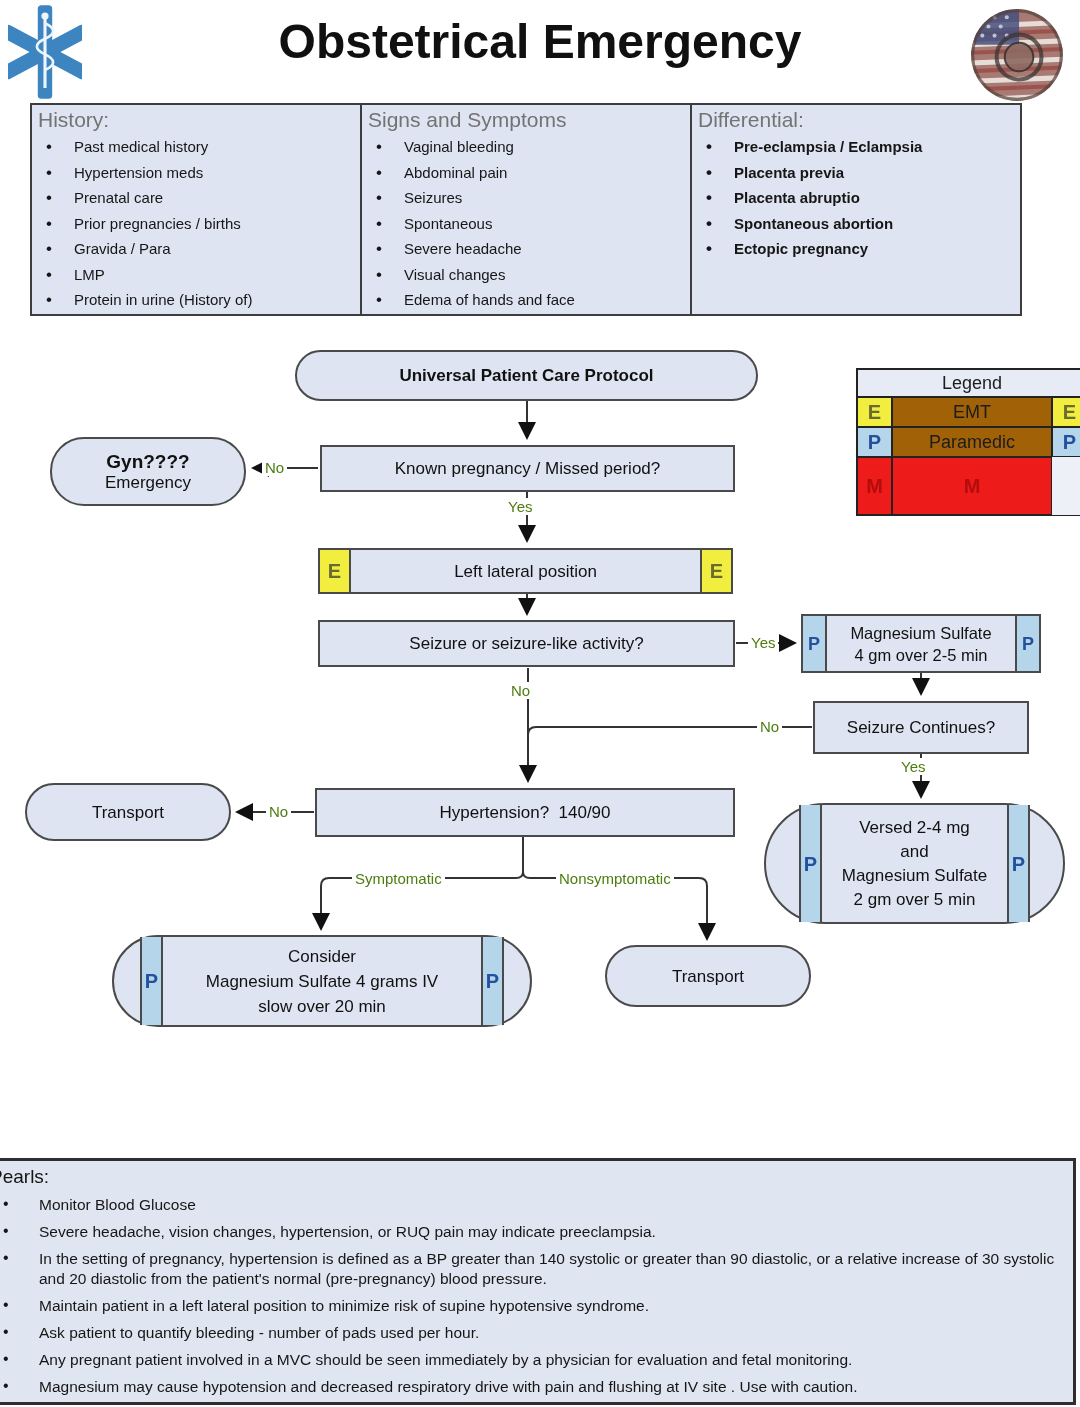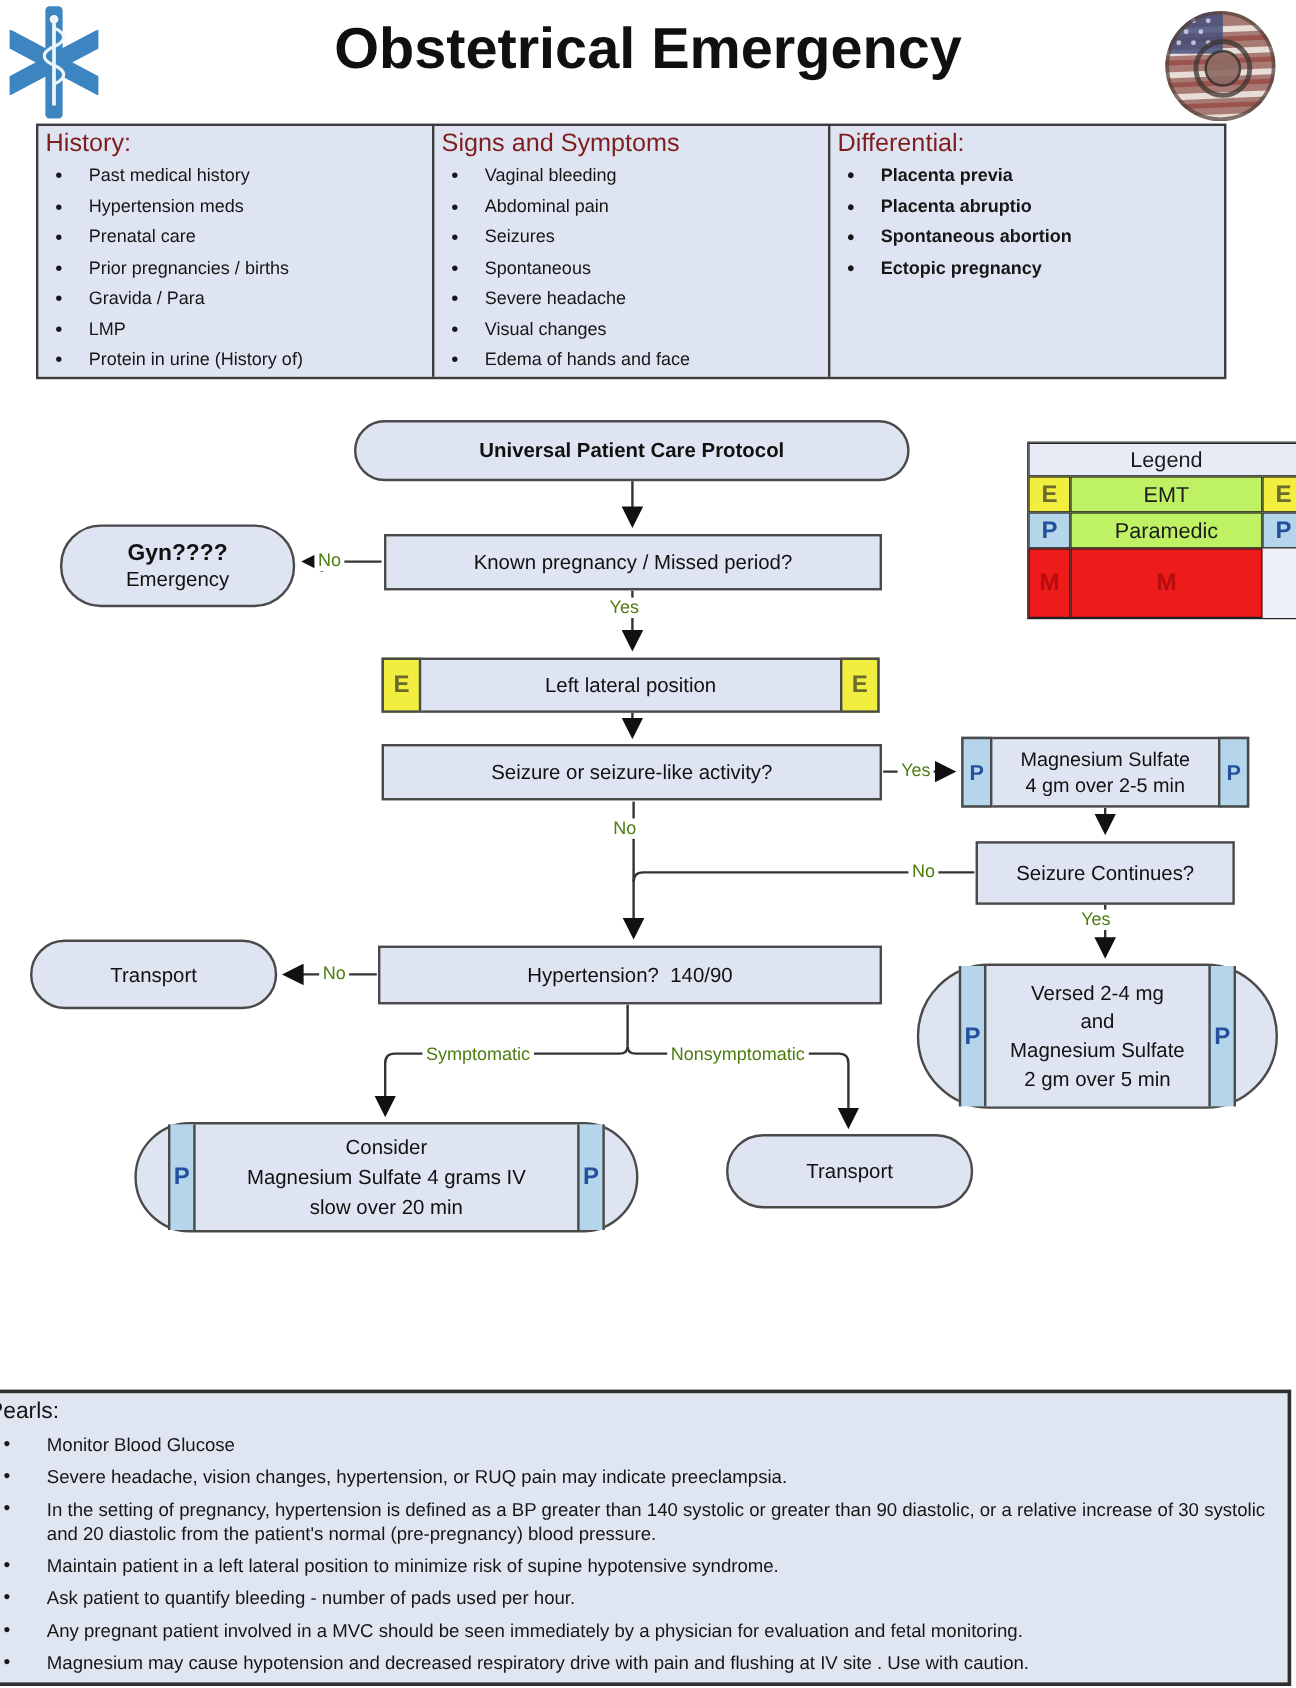--- a/index.html
+++ b/index.html
@@ -15,21 +15,21 @@
   .star-icon{position:absolute;left:8px;top:4px;width:74px;height:96px;}
   .badge-icon{position:absolute;left:962px;top:4px;width:110px;height:102px;}
 
   
   .assess{
     position:absolute;left:30px;top:103px;width:992px;height:213px;
     display:flex;border:2px solid #3d3d3d;background:#dee4f1;box-sizing:border-box;
   }
   .col{flex:1;box-sizing:border-box;padding:2px 6px 0 6px;}
   .col + .col{border-left:2px solid #3d3d3d;}
-  .col-title{font-size:21px;color:#7f1d1d;line-height:25px;}
+  .col-title{font-size:21px;color:#737373;line-height:25px;}
   .items{margin-top:2px;}
   .li{position:relative;padding-left:36px;font-size:15px;line-height:25.5px;color:#161616;}
   .li::before{content:"\2022";position:absolute;left:8px;top:0;font-size:17px;}
   .bold-items .li{font-weight:bold;}
 
   
   .node{
     position:absolute;box-sizing:border-box;background:#dee4f1;border:2px solid #4a4a4a;
     display:flex;flex-direction:column;align-items:center;justify-content:center;
     text-align:center;font-size:17px;color:#111;line-height:21px;
@@ -56,21 +56,21 @@
   .legend{
     position:absolute;left:856px;top:368px;width:232px;box-sizing:border-box;
     display:grid;grid-template-columns:35px 1fr 35px;
     grid-template-rows:28px 30px 30px 58px;border:1px solid #222;background:#edf0f7;
   }
   .lg-cell{
     box-sizing:border-box;border:1.5px solid #222;display:flex;align-items:center;
     justify-content:center;font-size:18px;color:#1c1c1c;text-align:center;line-height:21px;
   }
   .lg-title{grid-column:1 / span 3;background:#e6ebf5;}
-  .lg-mid{background:#bef264;}
+  .lg-mid{background:#a16207;}
   .lg-tag{font-weight:bold;font-size:20px;}
   .lg-e{background:#f1ee3f;color:#6b6b2f;}
   .lg-p{background:#b4d5ea;color:#24509e;}
   .lg-m{background:#ee1b1b;color:#b40d0d;}
 
   
   .lbl{
     position:absolute;background:#ffffff;font-size:15px;color:#4d7c0f;
     padding:0 3px;line-height:17px;white-space:nowrap;
   }
@@ -162,20 +162,21 @@
         <div class="li"><span>Seizures</span></div>
         <div class="li"><span>Spontaneous</span></div>
         <div class="li"><span>Severe headache</span></div>
         <div class="li"><span>Visual changes</span></div>
         <div class="li"><span>Edema of hands and face</span></div>
       </div>
   </div>
   <div class="col bold-items">
     <div class="col-title">Differential:</div>
     <div class="items">
+        <div class="li"><span>Pre-eclampsia / Eclampsia</span></div>
         <div class="li"><span>Placenta previa</span></div>
         <div class="li"><span>Placenta abruptio</span></div>
         <div class="li"><span>Spontaneous abortion</span></div>
         <div class="li"><span>Ectopic pregnancy</span></div>
       </div>
   </div>
 </div>
 
 <svg class="wires" width="1080" height="1407" viewBox="0 0 1080 1407">
   <defs>

